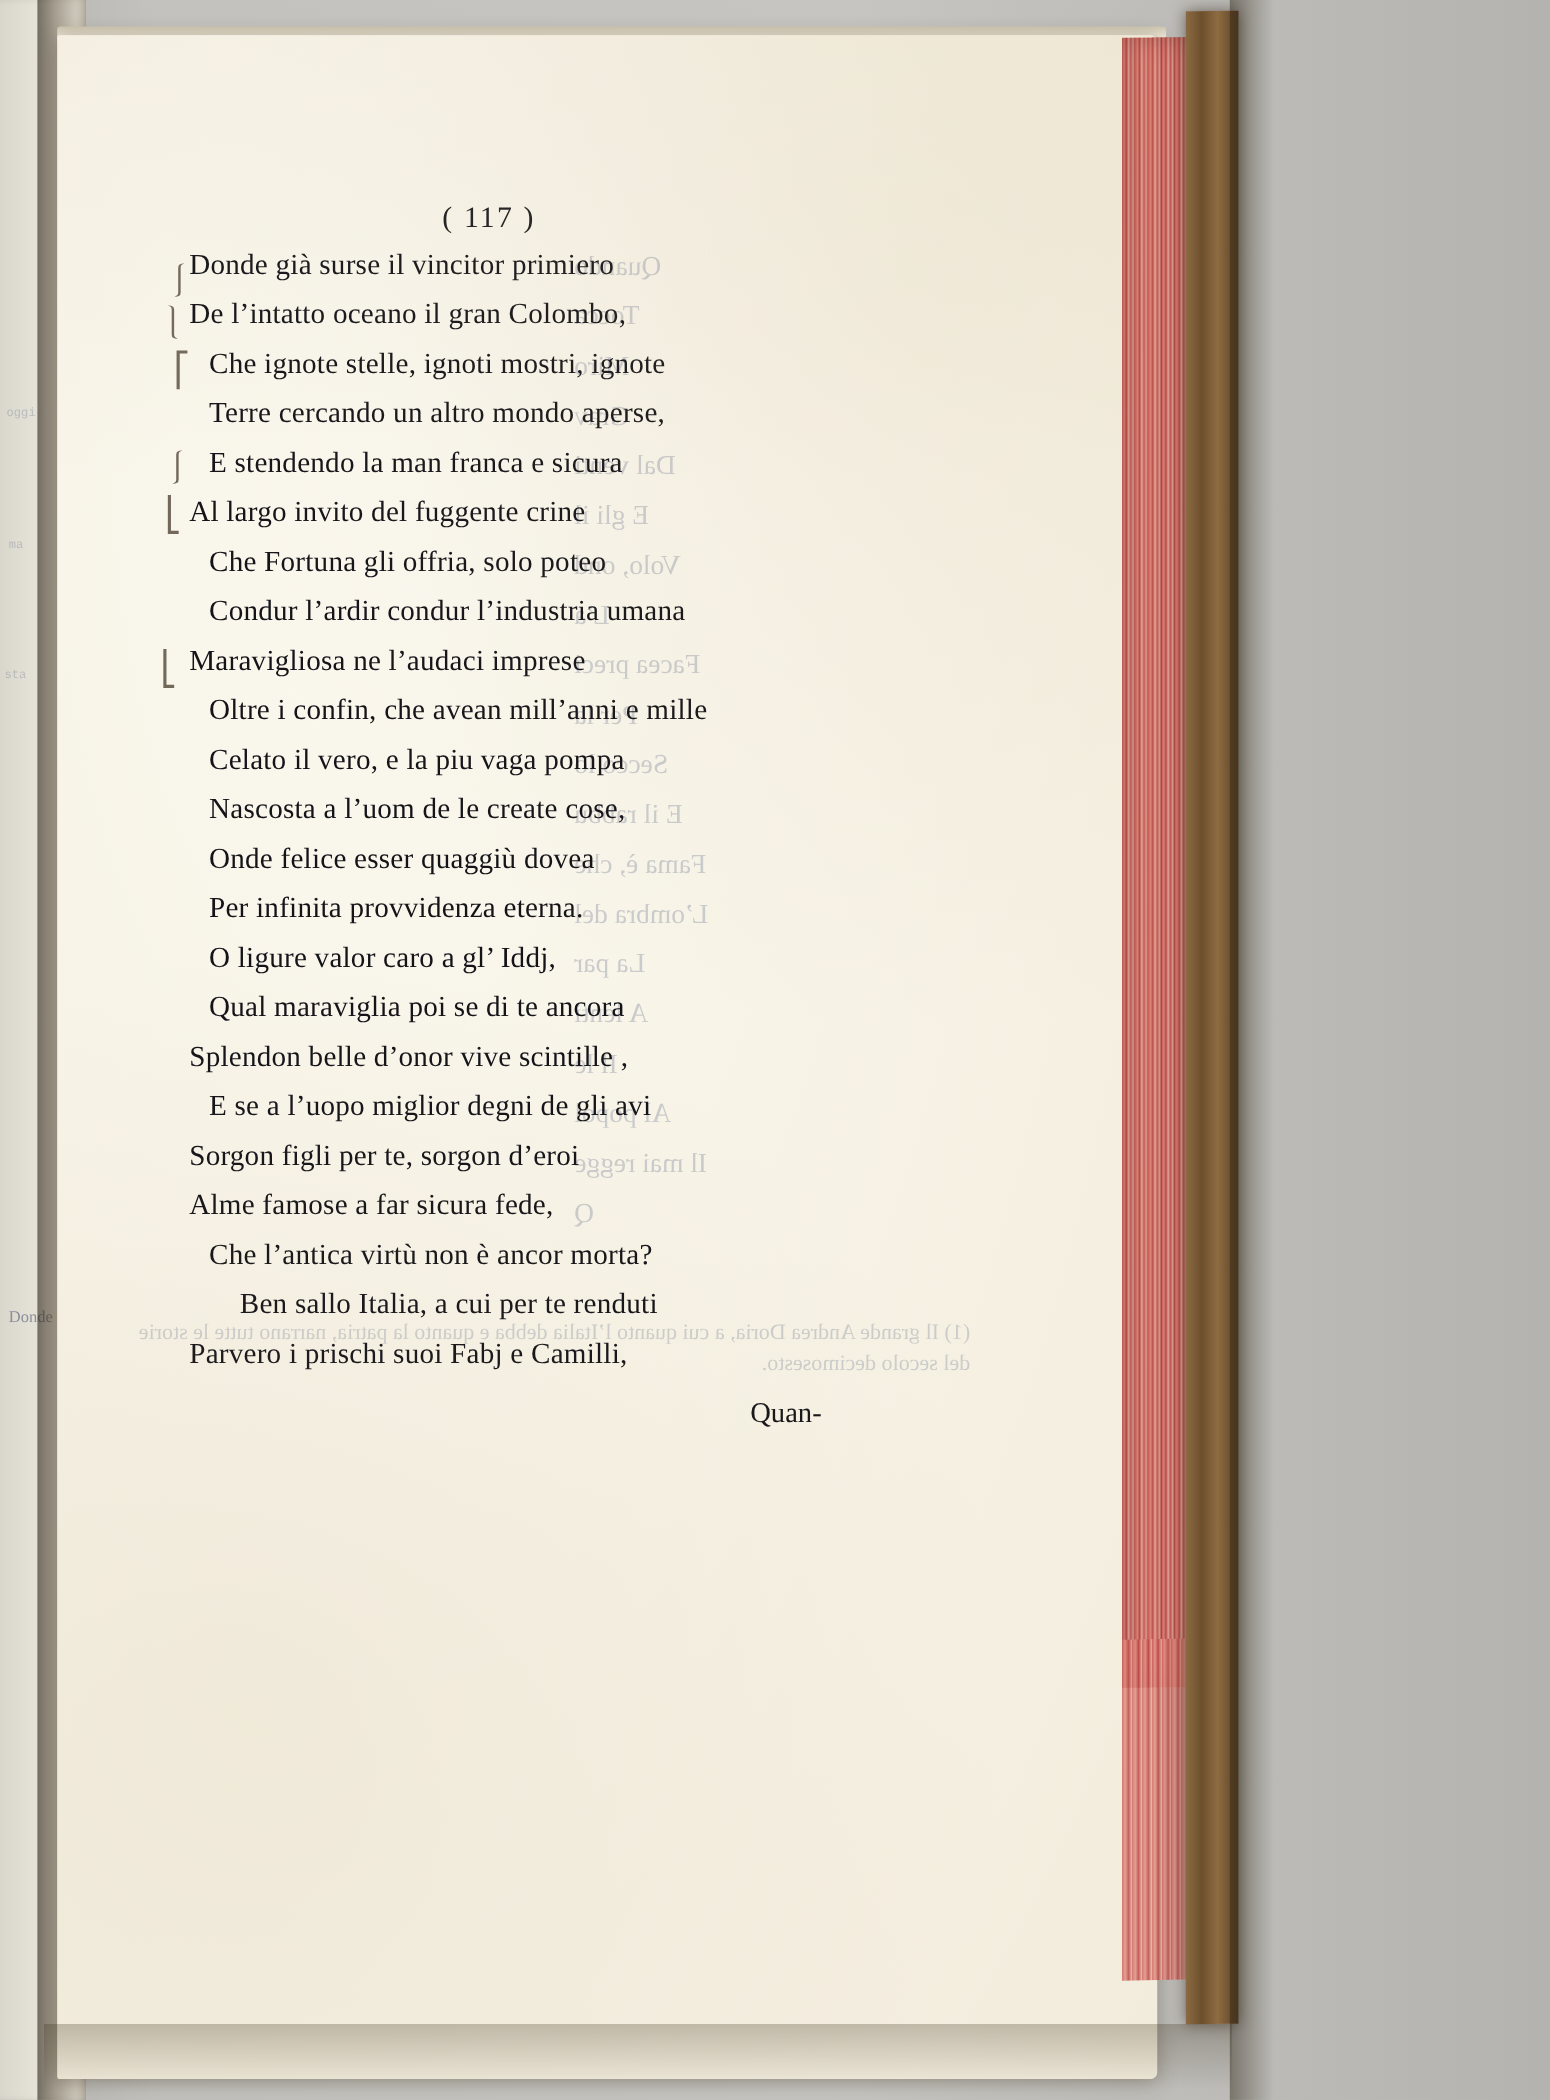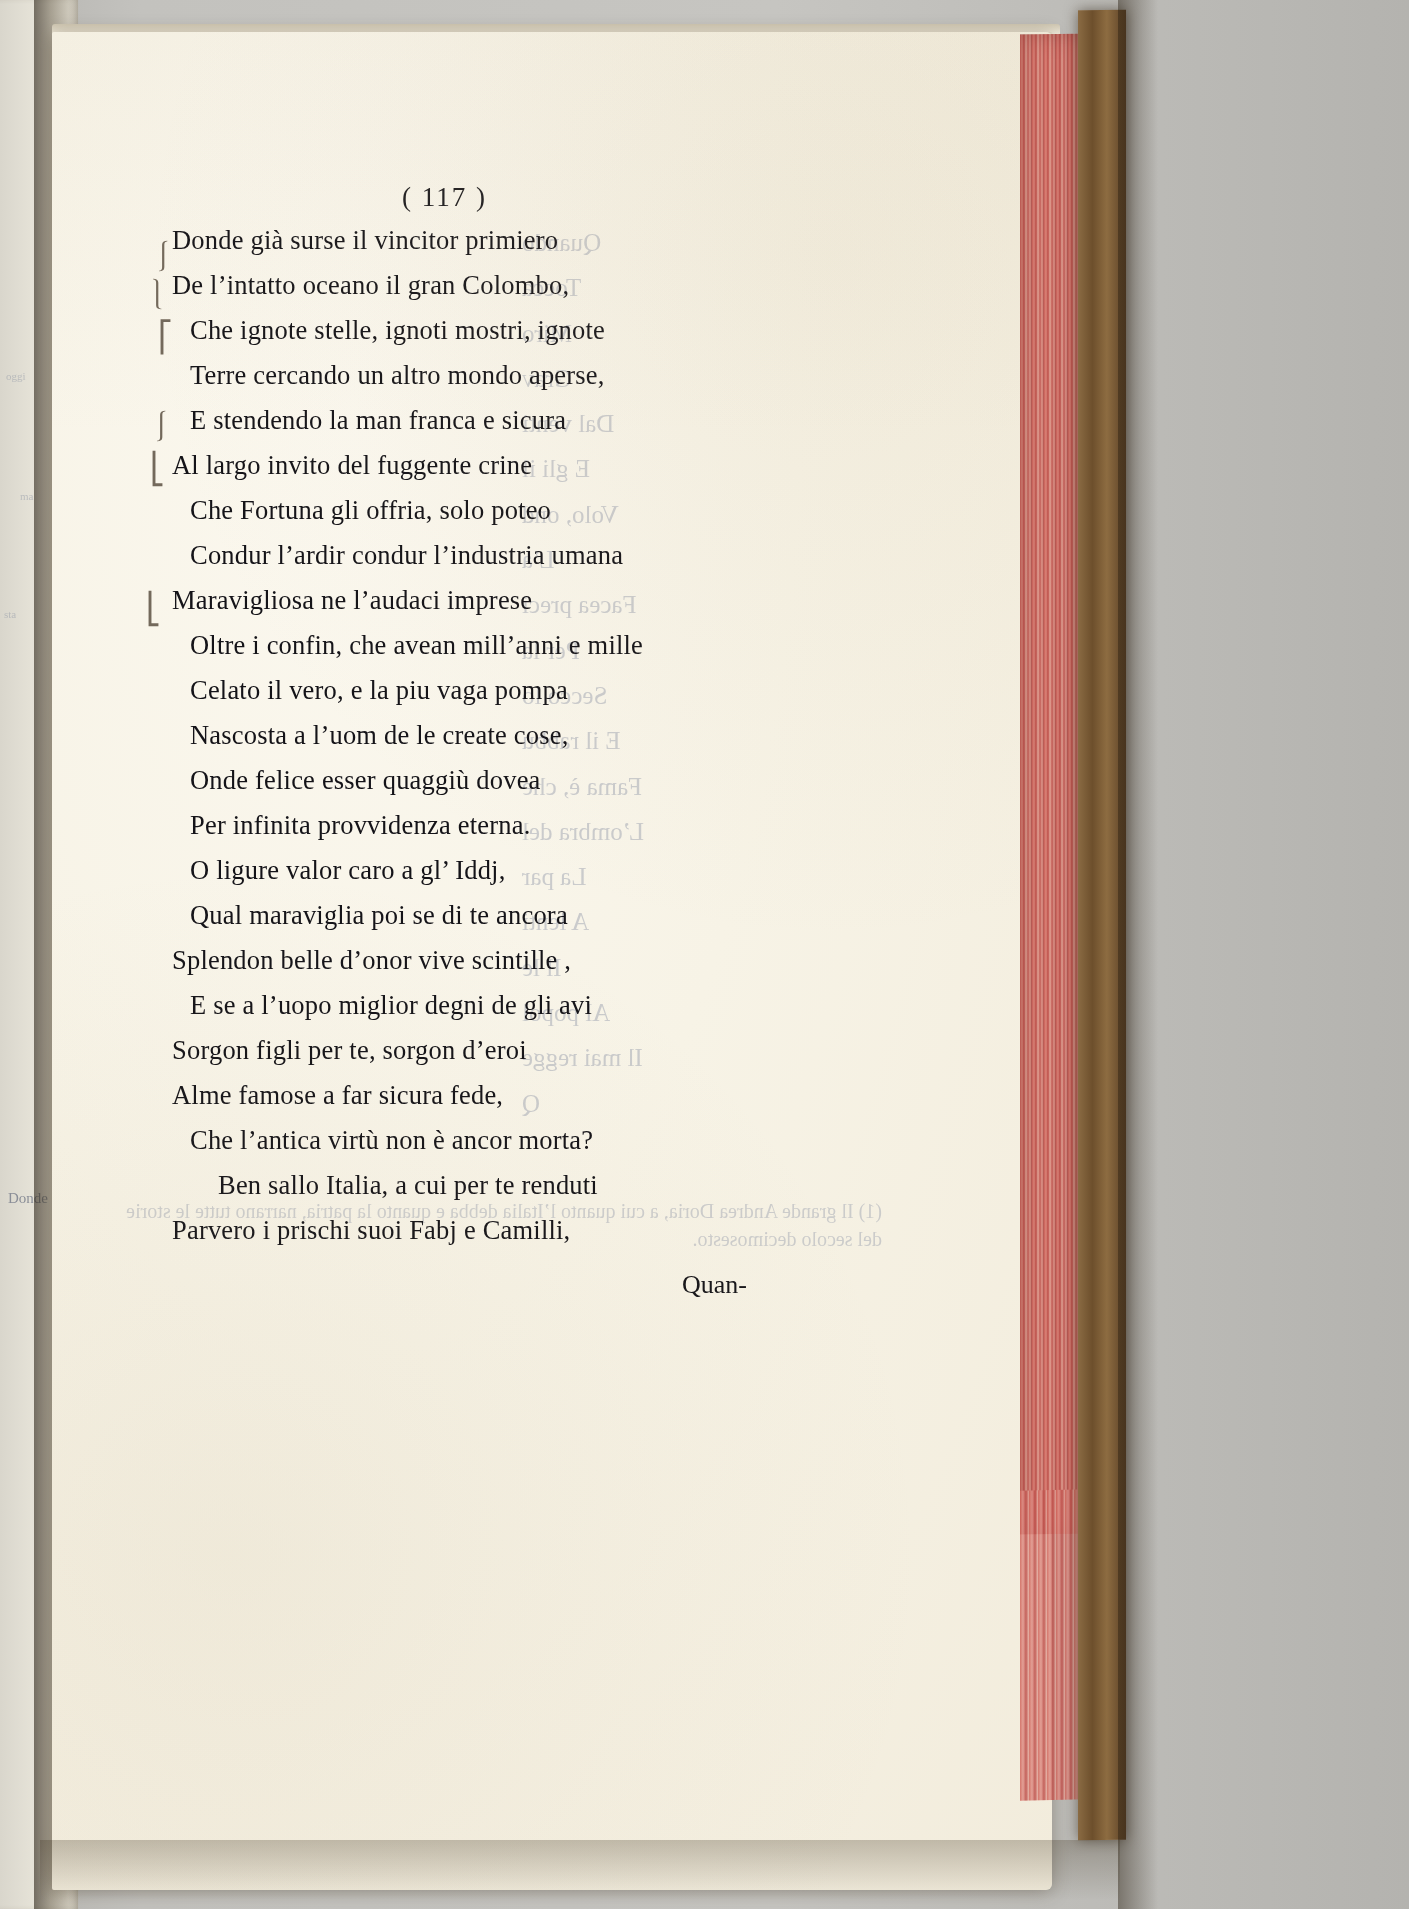--- a/index.html
+++ b/index.html
@@ -33,21 +33,21 @@
     height: 1909px;
     background: linear-gradient(90deg, #d9d6cc 0%, #e6e3d8 45%, #d2cec2 100%);
     box-shadow: inset -6px 0 10px -6px rgba(60,50,35,0.45);
   }
   .verso-page .ghost-text {
     position: absolute;
     font-size: 11px;
     color: #9aa0ab;
     opacity: 0.55;
     transform: rotate(0deg);
-    font-family: Liberation Serif, serif;
+    font-family: Liberation Mono, monospace;
   }
 
   
   .gutter {
     position: absolute;
     left: 34px;
     top: 0;
     width: 46px;
     height: 1909px;
     background: linear-gradient(90deg, rgba(40,32,20,0.60) 0%, rgba(70,58,38,0.38) 35%, rgba(120,104,74,0.10) 75%, rgba(255,255,255,0) 100%);
@@ -223,21 +223,21 @@
 </style>
 </head>
 <body>
 
 <div class="page-root">
 
   <div class="backdrop"></div>
 
   <div class="verso-page">
     <div class="ghost-text" style="left:6px; top:370px;">oggi</div>
-    <div class="ghost-text" style="left:20px; top:490px;">ma</div>
+    <div class="ghost-text" style="left:8px; top:490px;">ma</div>
     <div class="ghost-text" style="left:4px; top:608px;">sta</div>
     <div class="ghost-left-mark">Donde</div>
   </div>
 
   <div class="gutter"></div>
 
   <div class="leaf-top-edge"></div>
 
   <div class="leaf">
 

